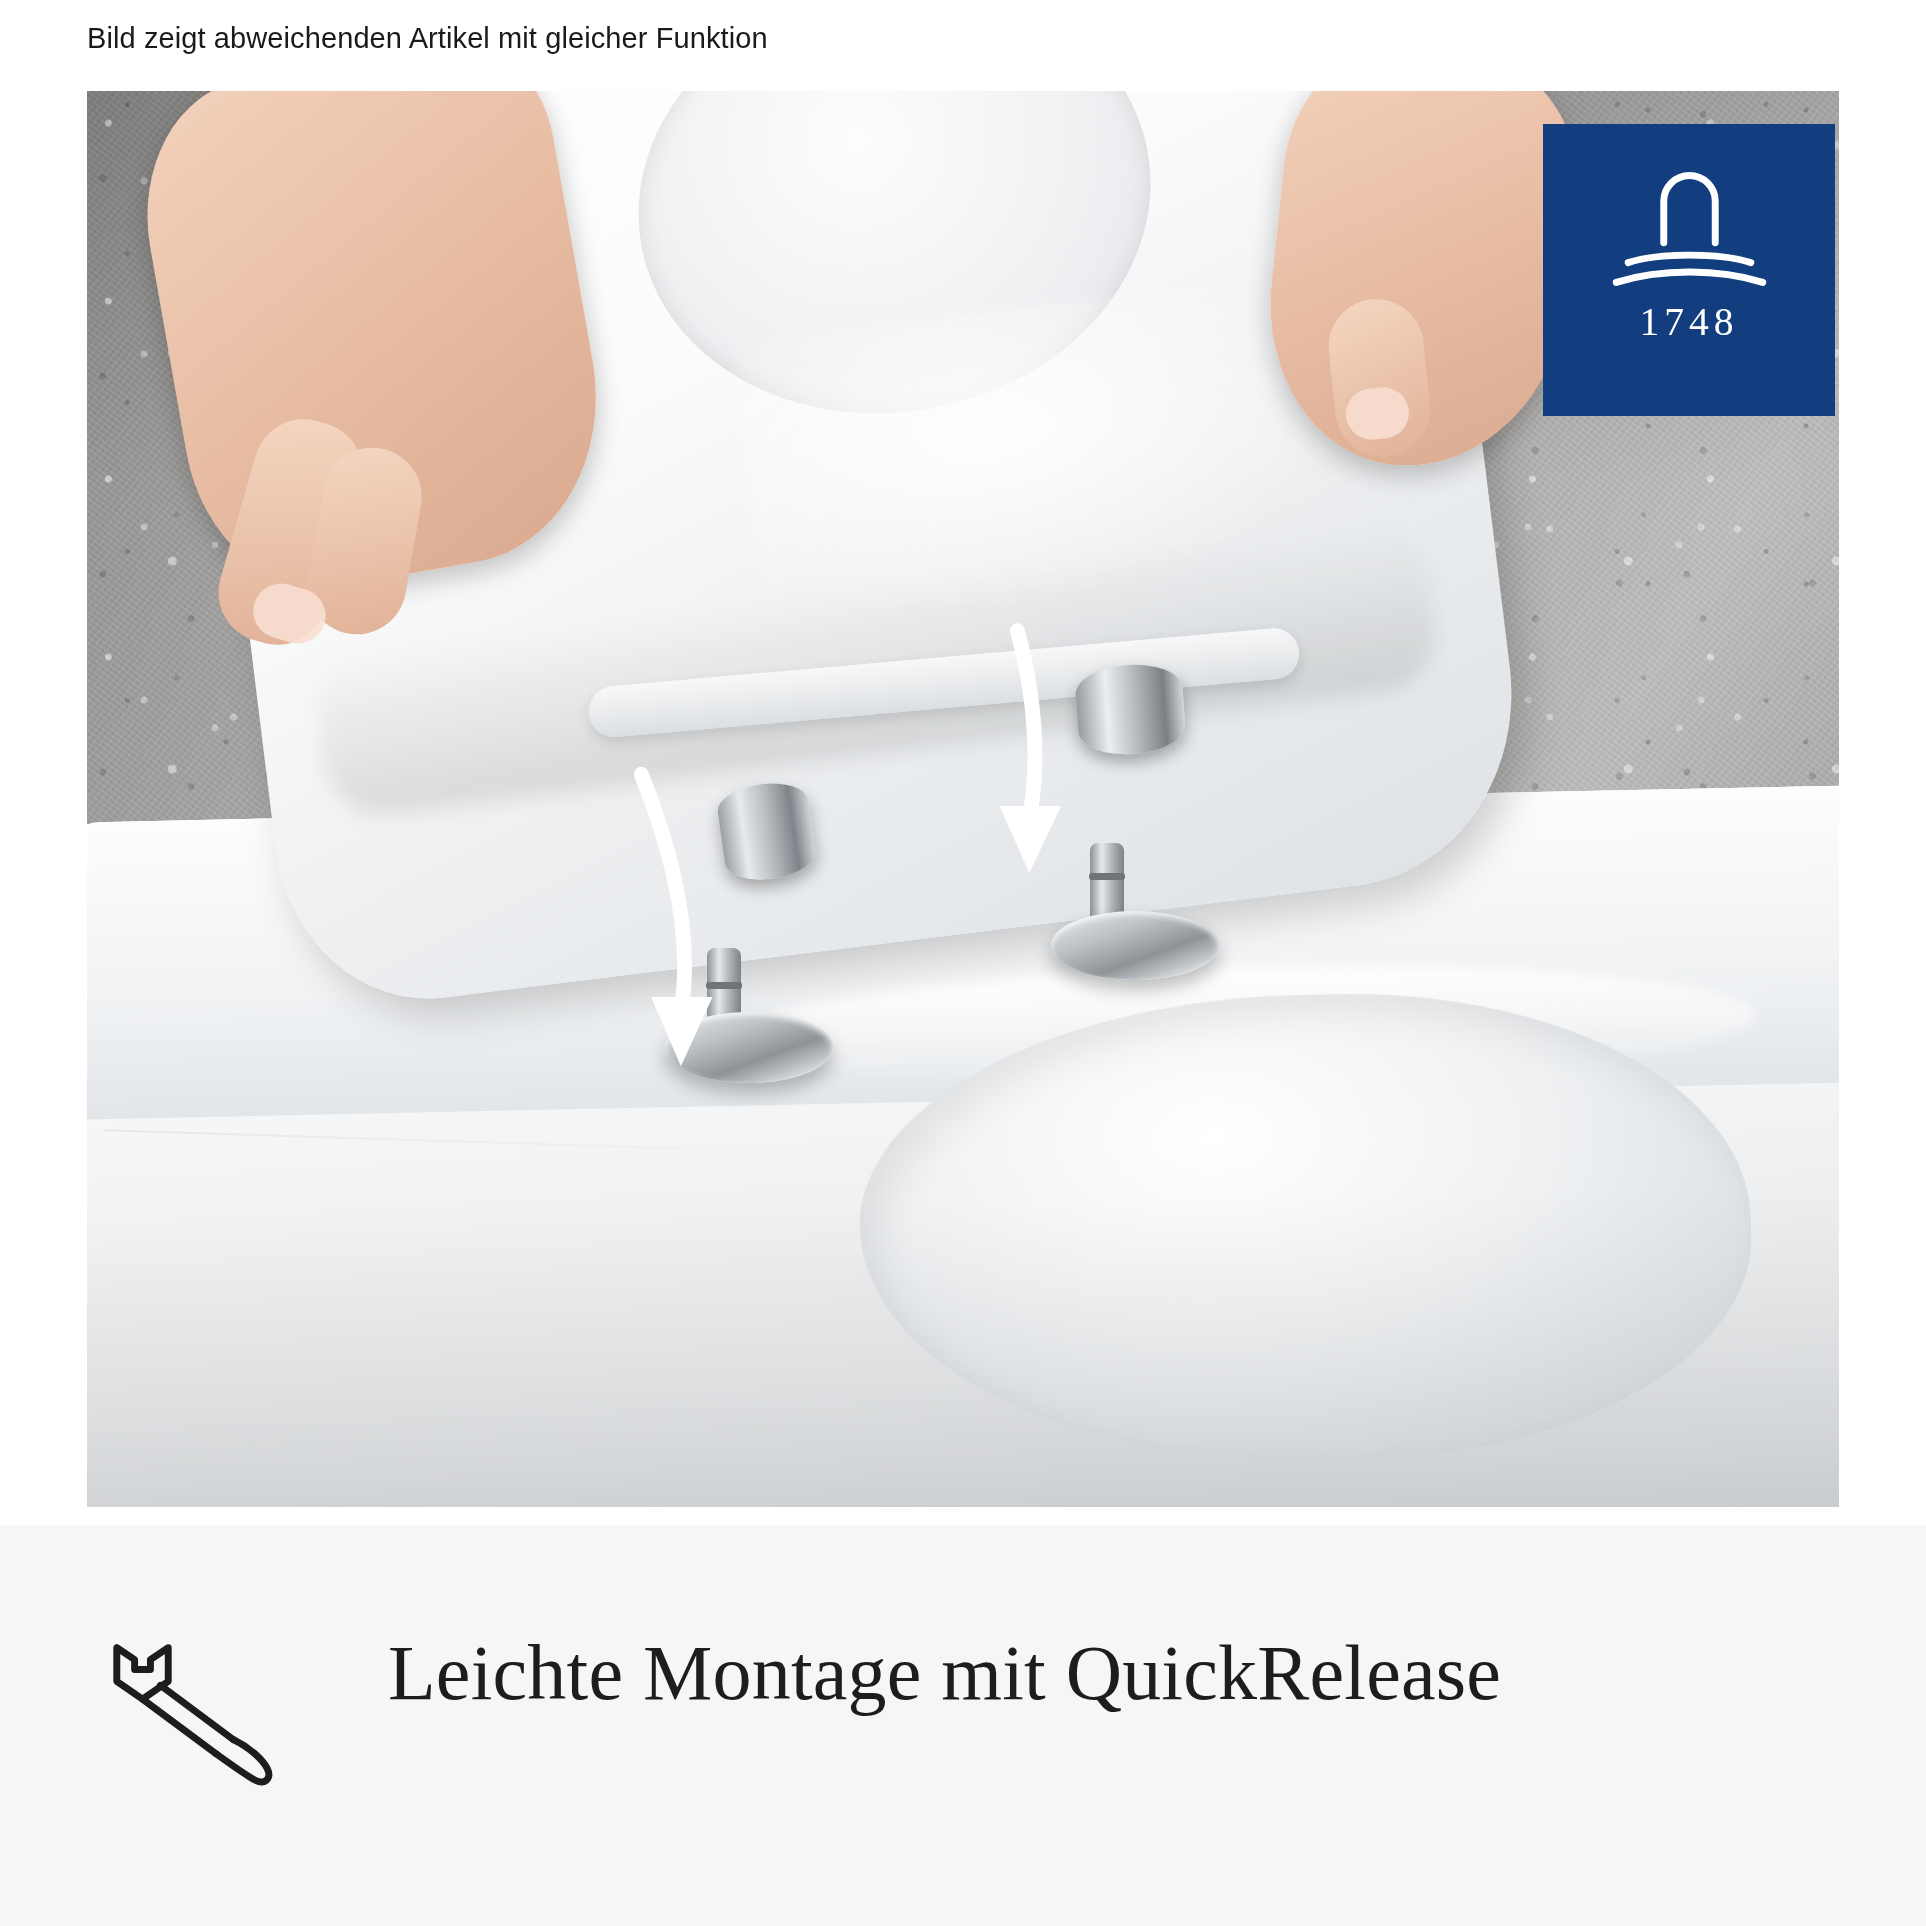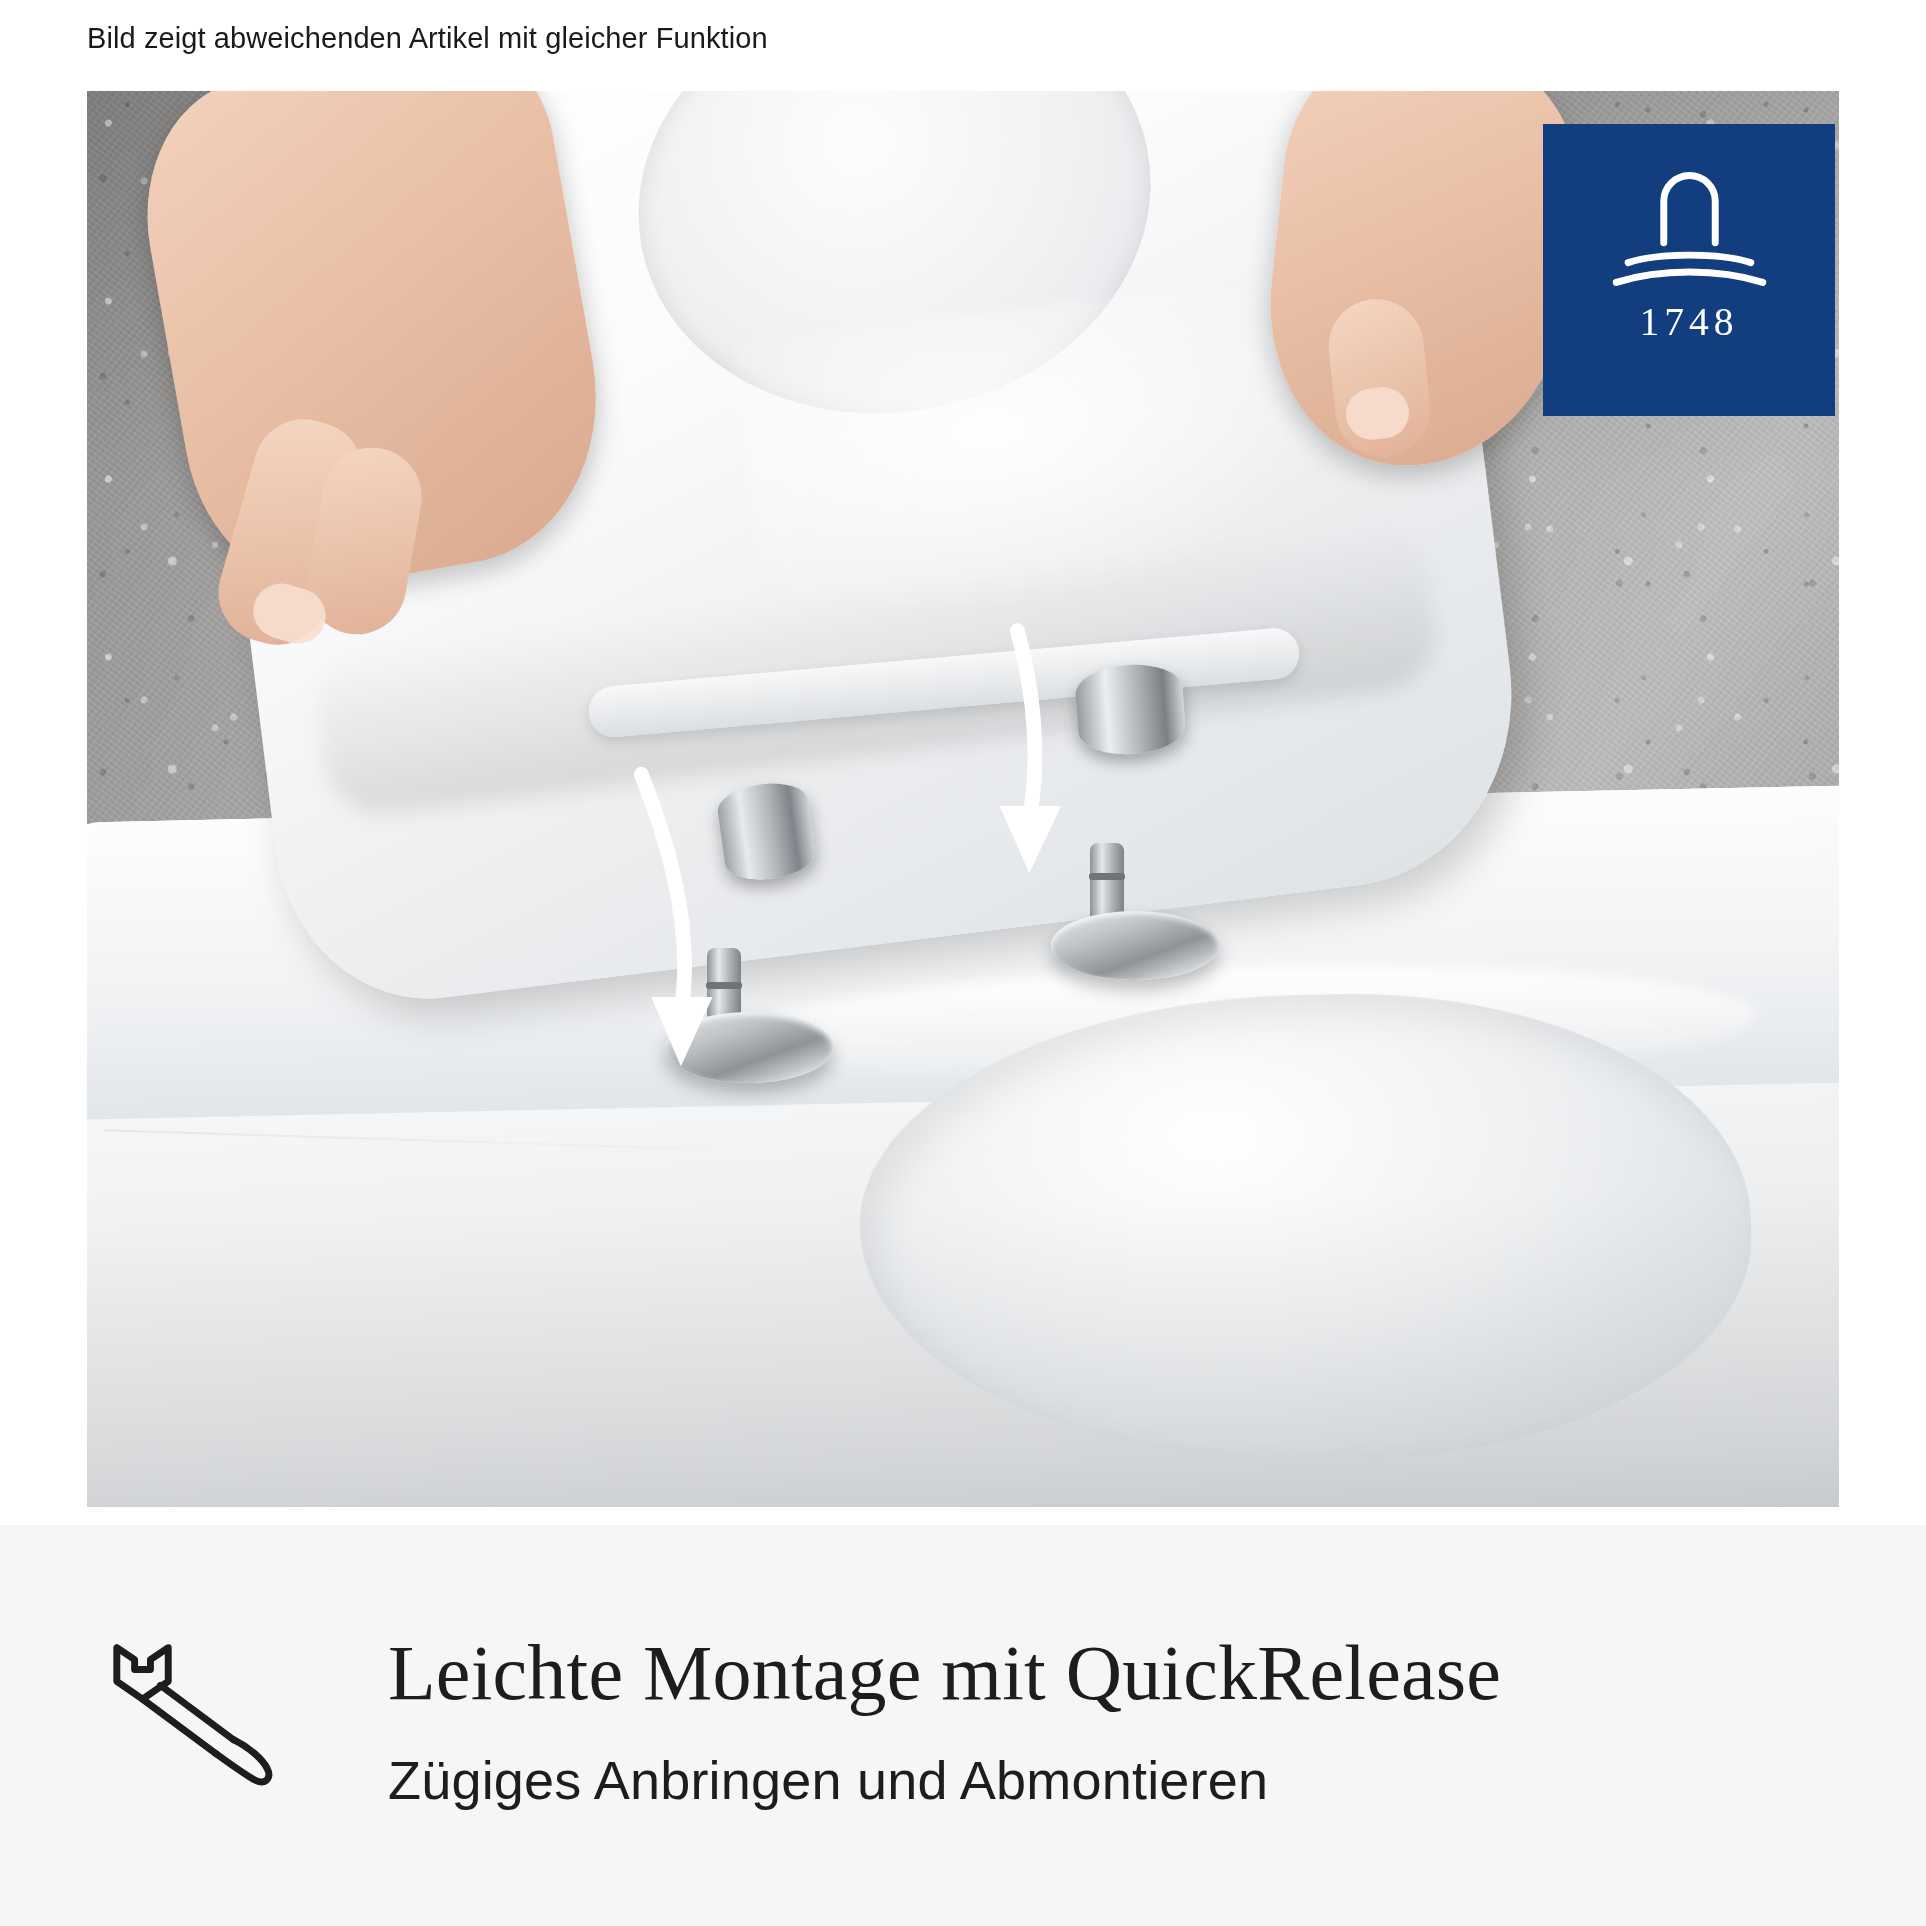--- a/index.html
+++ b/index.html
@@ -404,18 +404,17 @@
       <svg class="wrench-icon" viewBox="0 0 185 185">
         <g fill="none" stroke="#1d1d1b" stroke-width="7" stroke-linejoin="round" stroke-linecap="round">
           <path d="M18 28 L18 62 L44 80 L70 62 L70 28 L52 40 L52 50 L36 50 L36 40 Z"></path>
           <path d="M44 80 L118 135"></path>
           <path d="M62 66 L136 121"></path>
           <path d="M118 135 C 136 148, 150 158, 158 162 C 168 167, 175 160, 170 150 C 166 142, 154 130, 136 121"></path>
         </g>
       </svg>
 
       <div class="headline">Leichte Montage mit QuickRelease</div>
-      <div class="subline">Zügiges Anbringen und Abmontieren</div>
     </div>
   </div>
 
 </div>
 
 
 </body></html>

